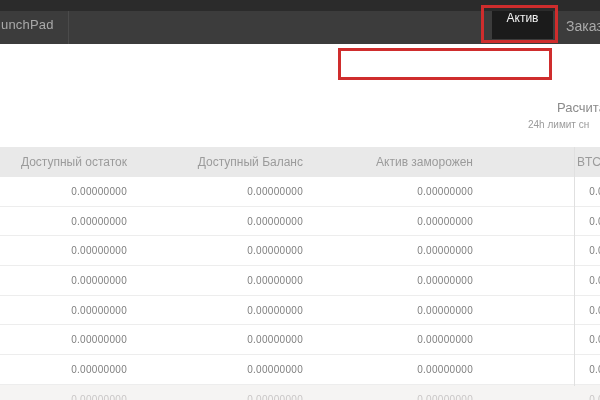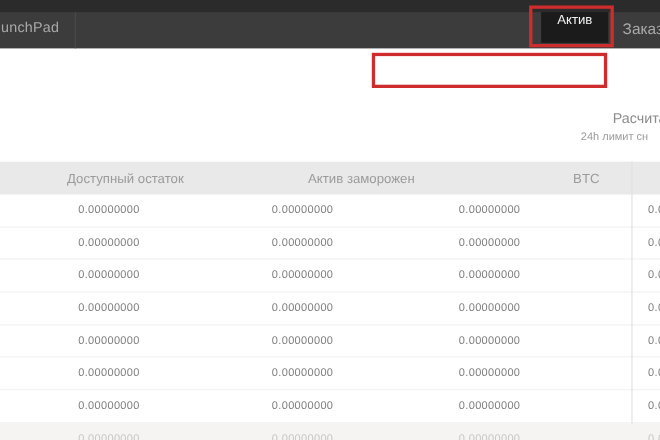--- a/index.html
+++ b/index.html
@@ -30,21 +30,21 @@
   .dd-item{position:absolute;left:0;width:100%;height:30px;line-height:30px;
     padding-left:19px;box-sizing:border-box;font-size:12.5px;color:#3a3a3a;cursor:pointer;white-space:nowrap;}
   .dd-item-1{top:4px;}
   .dd-item-2{top:38px;}
   
   .info-line1{position:absolute;left:557px;top:100px;font-size:13px;color:#8b8b8b;white-space:nowrap;}
   .info-line2{position:absolute;left:528px;top:119px;font-size:10px;color:#9b9b9b;white-space:nowrap;}
   
   .table{position:absolute;left:0;top:147px;width:660px;}
   .thead{display:flex;height:30px;background:#e9e9e9;align-items:center;}
-  .hcell{font-size:12px;color:#9b9b9b;text-align:right;box-sizing:border-box;white-space:nowrap;margin-left:40px;}
+  .hcell{font-size:12px;color:#9b9b9b;text-align:right;box-sizing:border-box;white-space:nowrap;}
   .row{display:flex;height:29.7px;align-items:center;border-bottom:1px solid #ededed;box-sizing:border-box;background:#fff;}
   .cell{font-size:10px;color:#7f7f7f;text-align:right;box-sizing:border-box;white-space:nowrap;letter-spacing:.3px;}
   .c1{width:127px;} .c2{width:176px;} .c3{width:170px;} .c4{width:172px;}
   .hcell.c4{text-align:left;padding-left:104px;}
   .row.partial{background:#f5f4f3;border-bottom:none;}
   .row.partial .cell{color:#c9c6c6;}
   .vline{position:absolute;left:574px;top:147px;width:1px;height:239px;background:#e0e0e0;}
 </style>
 </head>
 <body>
@@ -64,20 +64,21 @@
 
   <div class="anno anno-top"></div>
   <div class="anno anno-menu"></div>
 
   <div class="info-line1">Расчита</div>
   <div class="info-line2">24h лимит сн</div>
 
   <div class="table">
     <div class="thead">
       <div class="hcell c1">Доступный остаток</div>
+      <div class="hcell c2">Доступный Баланс</div>
       <div class="hcell c3">Актив заморожен</div>
       <div class="hcell c4">BTC</div>
     </div>
     <div>
         <div class="row">
       <div class="cell c1">0.00000000</div>
       <div class="cell c2">0.00000000</div>
       <div class="cell c3">0.00000000</div>
       <div class="cell c4">0.00000000</div>
     </div>

